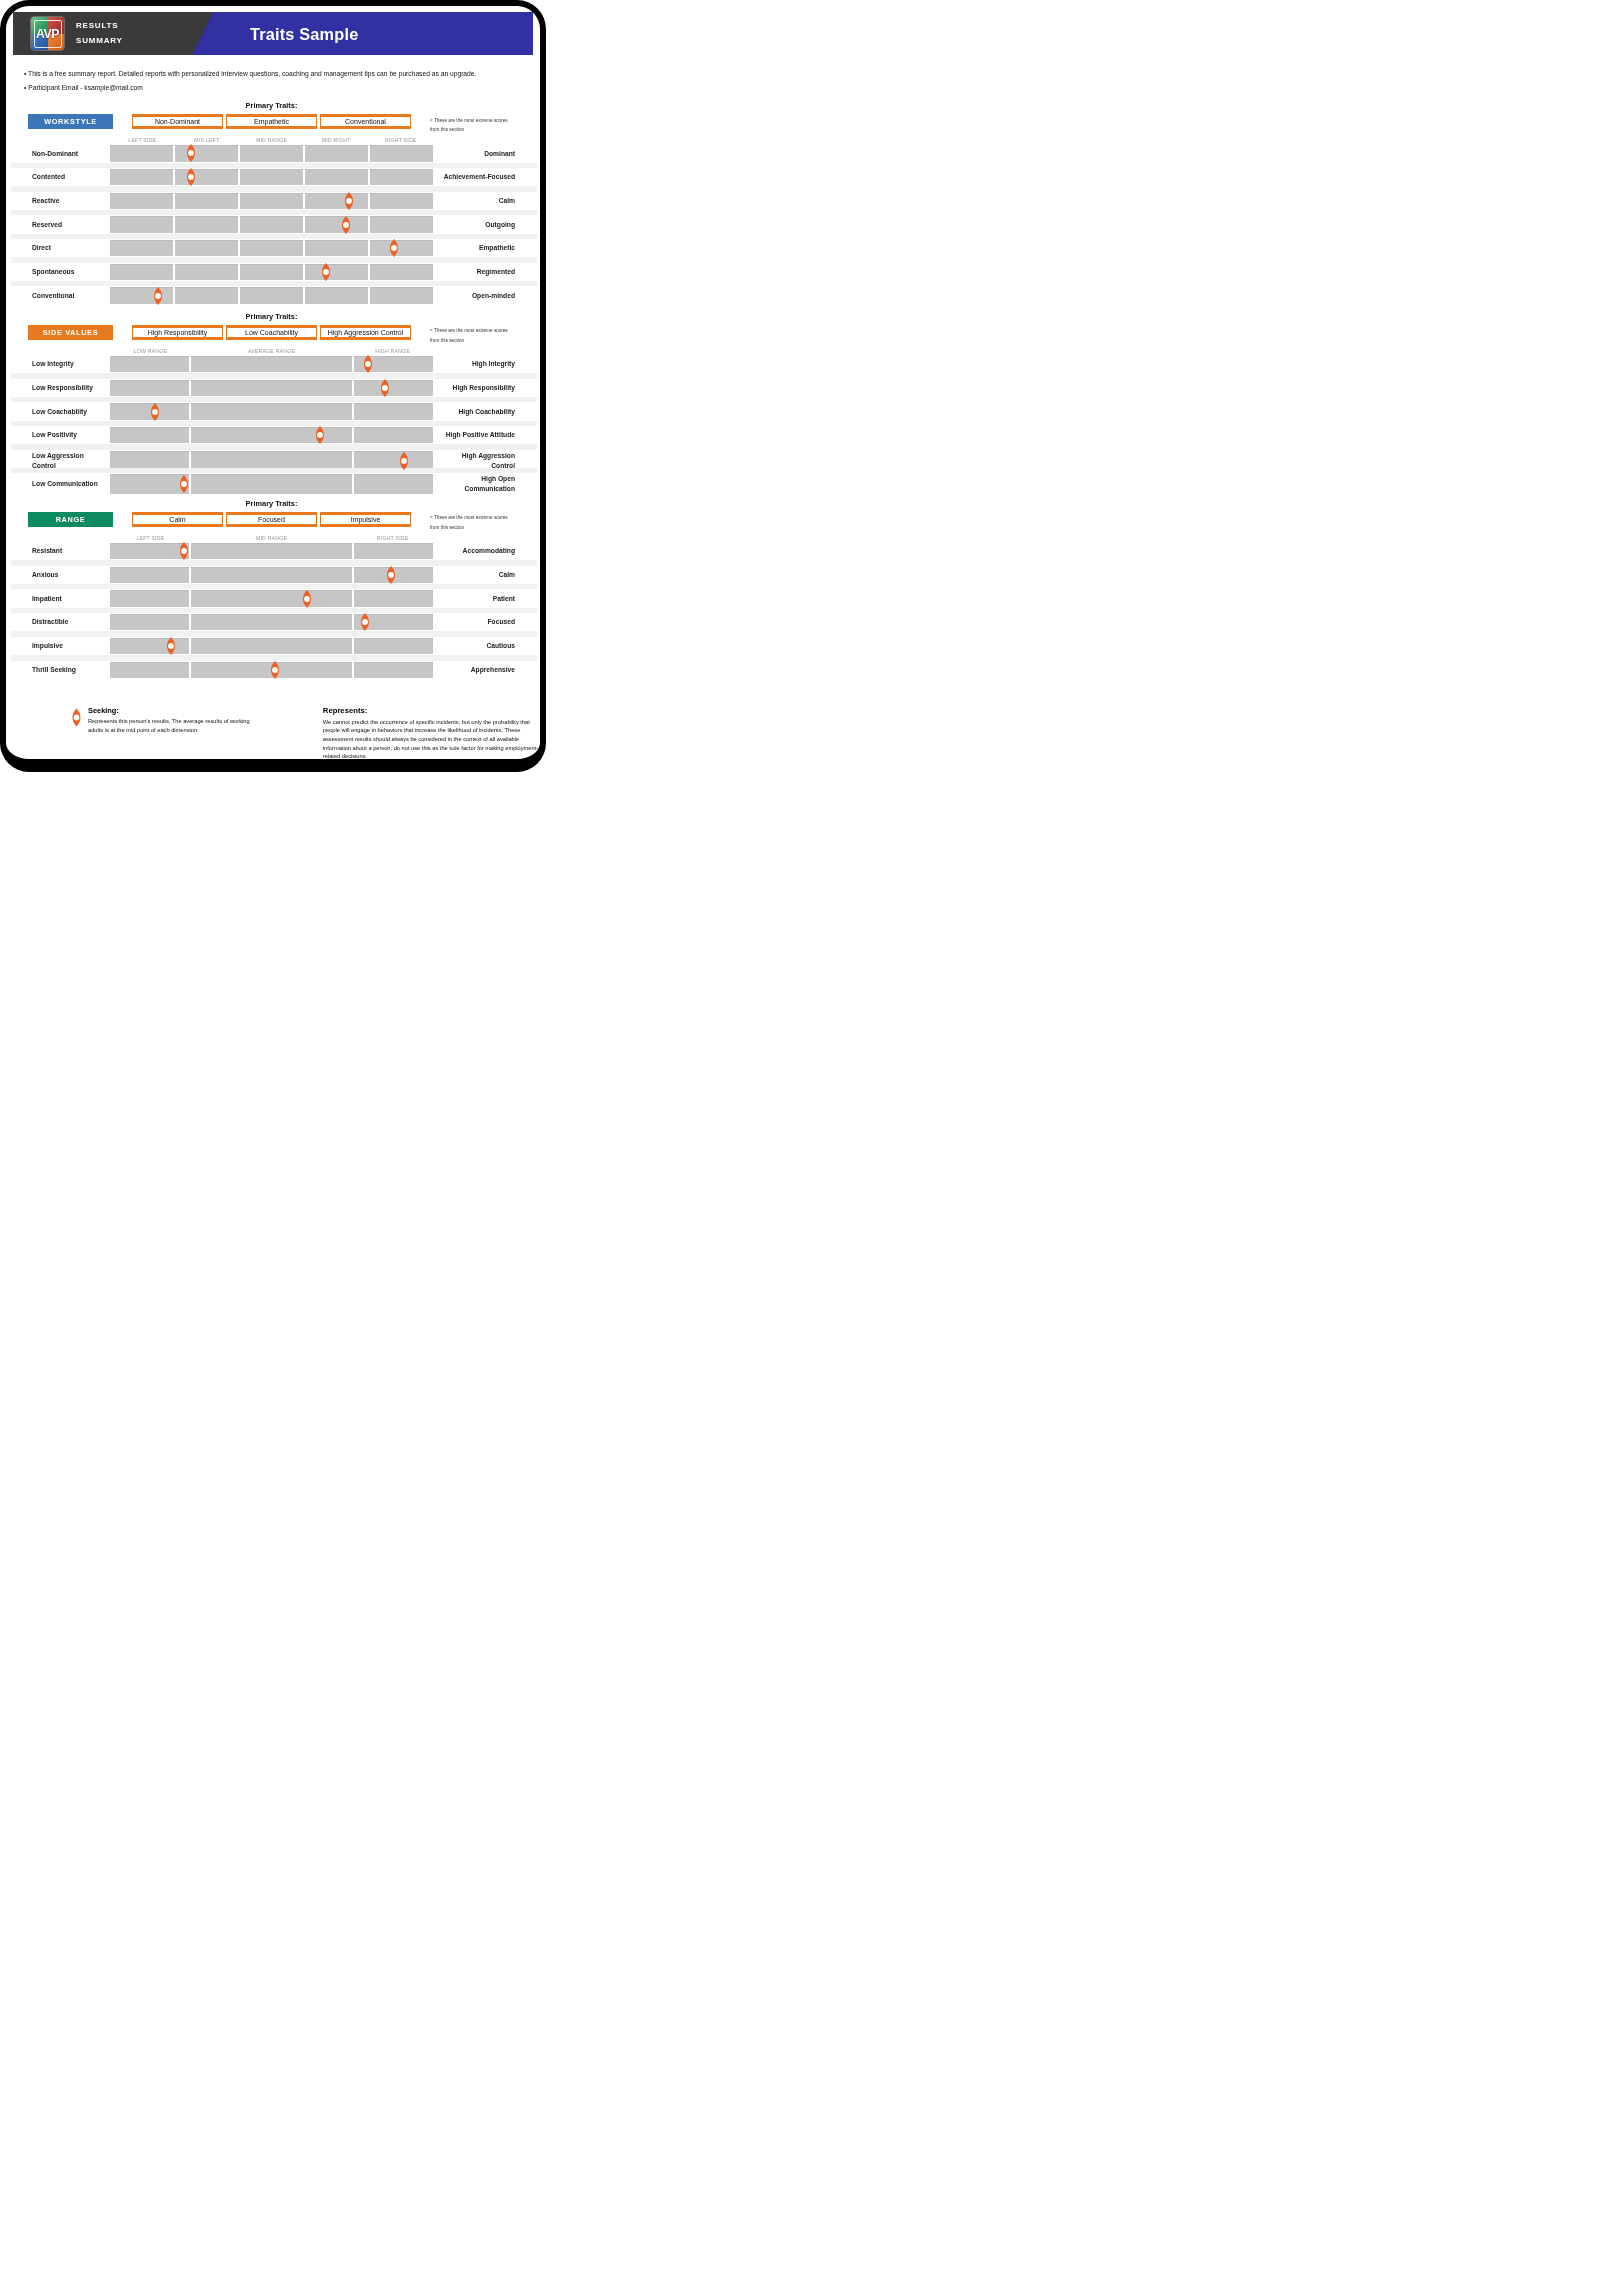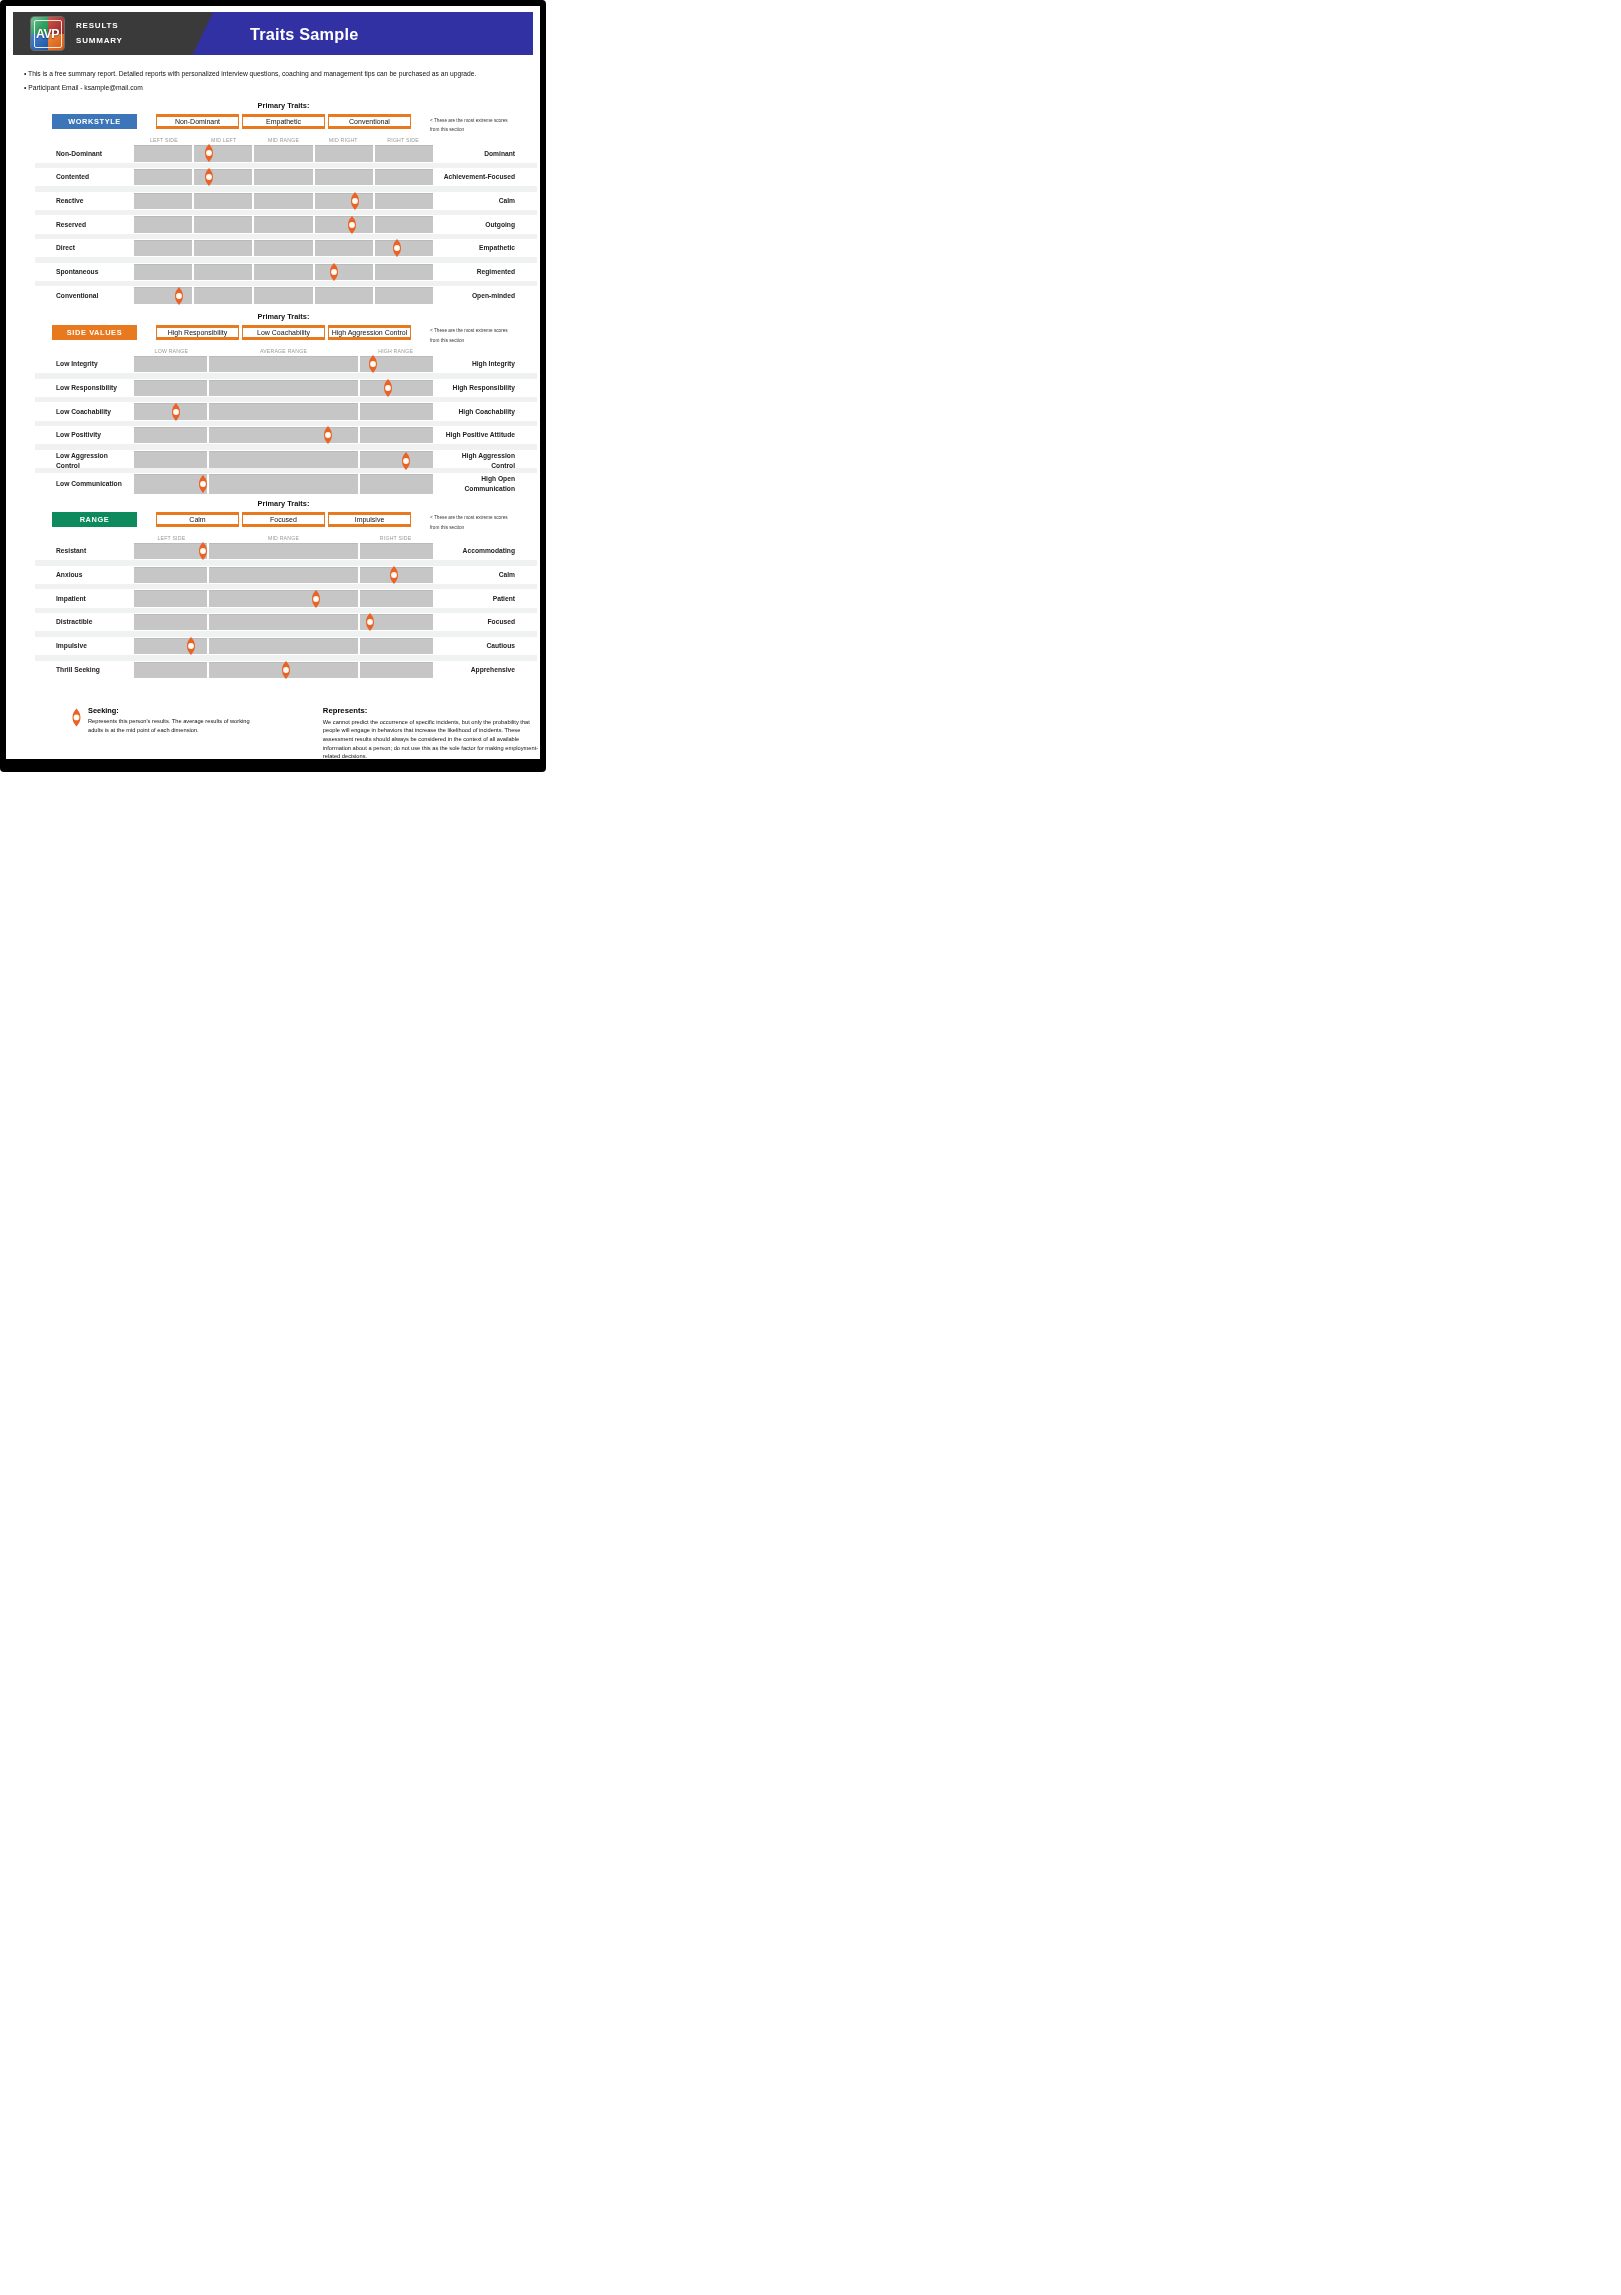--- a/index.html
+++ b/index.html
@@ -1,18 +1,18 @@
 <!DOCTYPE html>
 <html style="font-size:8px"><head>
 <meta charset="utf-8">
 <style>
   html,body{margin:0;padding:0;background:#fff;}
   .page{
     width:546px;height:772px;box-sizing:border-box;position:relative;
-    border:6px solid #000;border-bottom-width:13px;border-radius:4px;
+    border:6px solid #000;border-bottom-width:13px;border-radius:29px;
     background:#fff;overflow:hidden;
     font-family:"Liberation Sans",sans-serif;color:#1a1a1a;
   }
   
   .header{margin:6px 7px 0 7px;height:43px;background:#3A3A3A;position:relative;overflow:hidden;}
   .header-blue{position:absolute;inset:0;background:#3131A3;
     clip-path:polygon(38.5% 0,100% 0,100% 100%,34.5% 100%);}
   .logo{position:absolute;left:18px;top:5.4px;width:33px;height:33px;z-index:3;}
   .logo-grid{position:absolute;inset:0;border-radius:3.5px;overflow:hidden;
     display:grid;grid-template-columns:1fr 1fr;grid-template-rows:1fr 1fr;
@@ -24,21 +24,21 @@
   .logo-inner{position:absolute;inset:2.5px;border:1px solid rgba(255,255,255,.85);border-radius:2px;}
   .logo-text{position:absolute;inset:0;display:flex;align-items:center;justify-content:center;
     color:#fff;font-weight:bold;font-size:12.3px;letter-spacing:-0.5px;text-shadow:0 0.5px 1px rgba(0,0,0,.45);}
   .header-title{position:absolute;left:63px;top:7.4px;z-index:2;color:#fff;font-weight:bold;
     font-size:8px;letter-spacing:0.8px;line-height:14.3px;}
   .participant{position:absolute;left:56%;top:50%;transform:translate(-50%,-50%);z-index:2;
     color:#fff;font-weight:bold;font-size:16.3px;letter-spacing:0.2px;white-space:nowrap;}
   
   .intro{padding:12px 14px 0 18px;font-size:6.7px;color:#111;line-height:14px;}
   
-  .sections{padding:6px 25px 12px 11px;margin-left:24px;}
+  .sections{padding:6px 25px 12px 11px;}
   .sec{margin-top:0;}
   .sec + .sec{margin-top:8px;}
   .grid3{display:grid;grid-template-columns:89px 1fr 78px;column-gap:4px;}
   .pt-row .mid{text-align:center;font-weight:bold;font-size:7.4px;color:#111;}
   .pt-row{margin-bottom:4px;}
   .badge{width:85px;height:15px;margin-left:11px;color:#fff;font-weight:bold;font-size:7.4px;
     letter-spacing:0.6px;display:flex;align-items:center;justify-content:center;}
   .traits{display:flex;gap:3px;padding:0 22px;}
   .trait{flex:1;background:#fff;border:1.5px solid #E8791F;border-top-width:3.5px;border-bottom-width:3.5px;
     height:15px;box-sizing:border-box;display:flex;align-items:center;justify-content:center;

